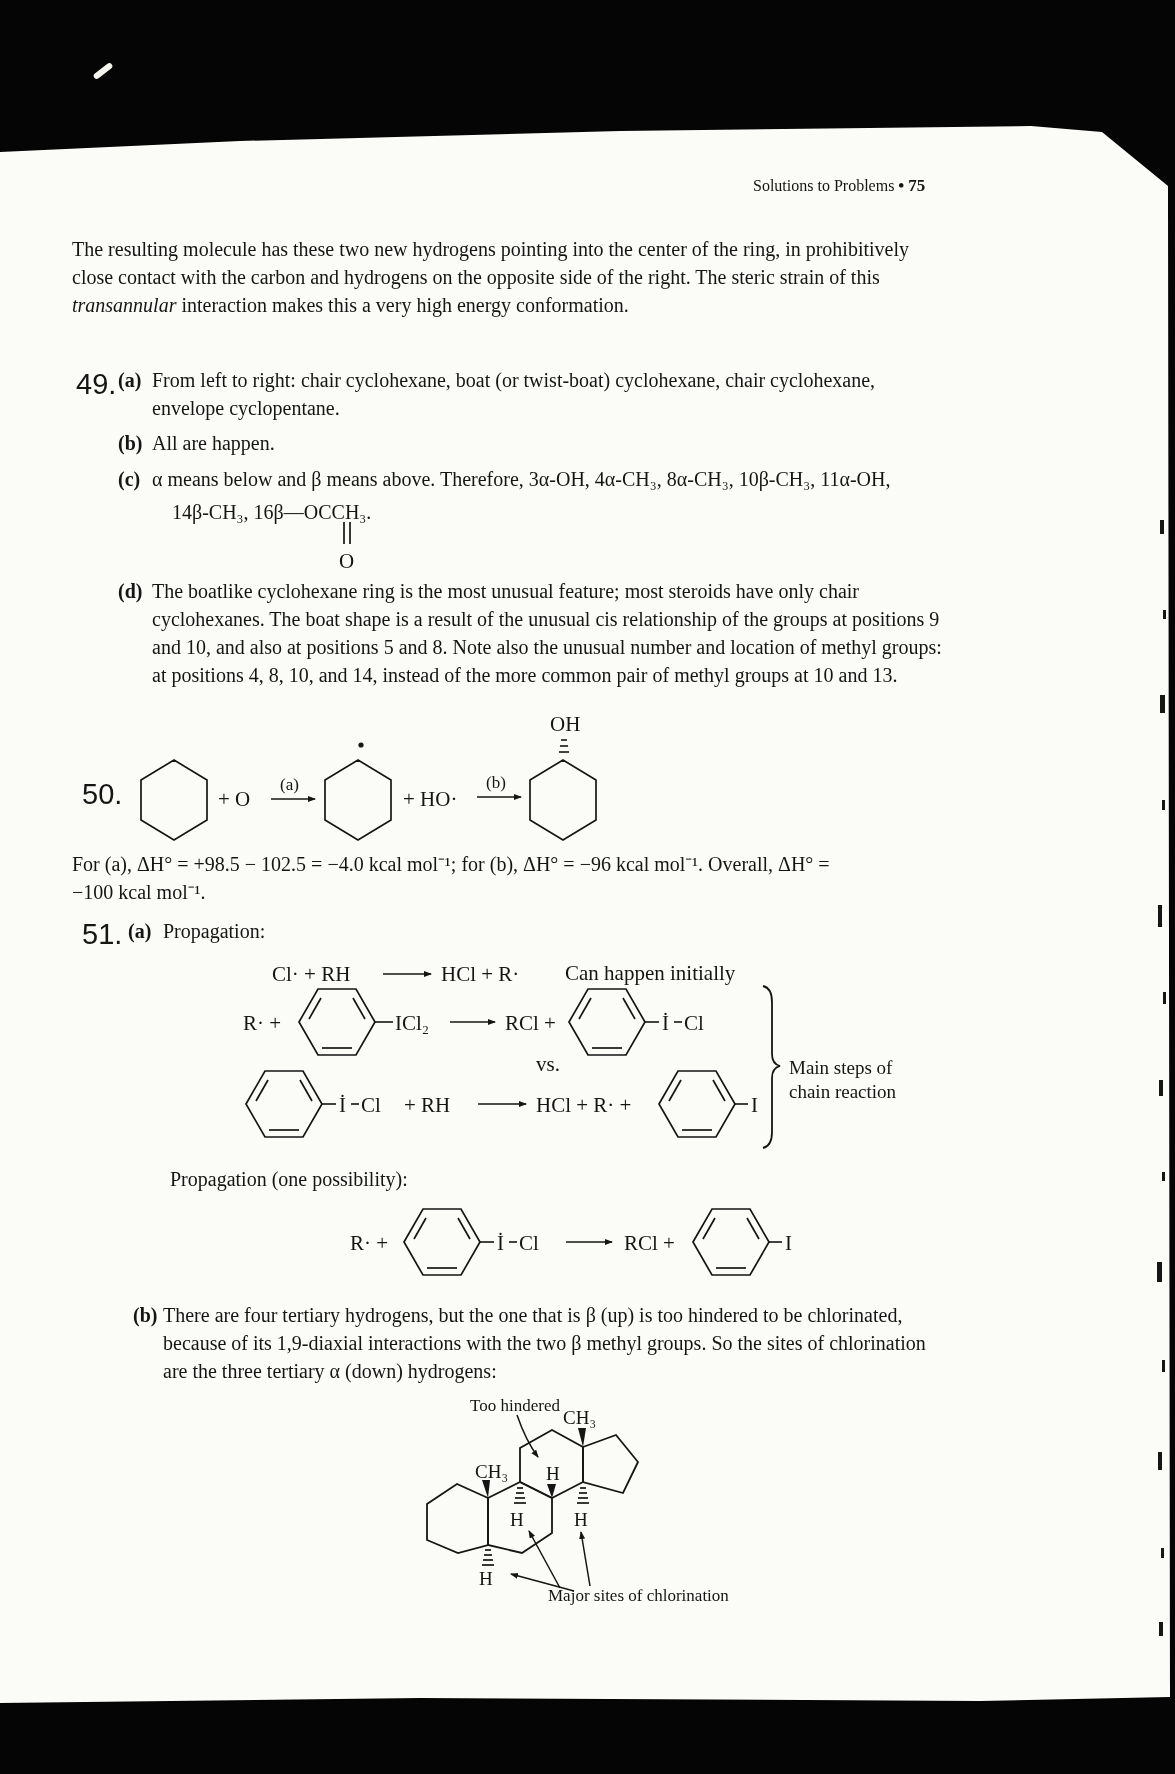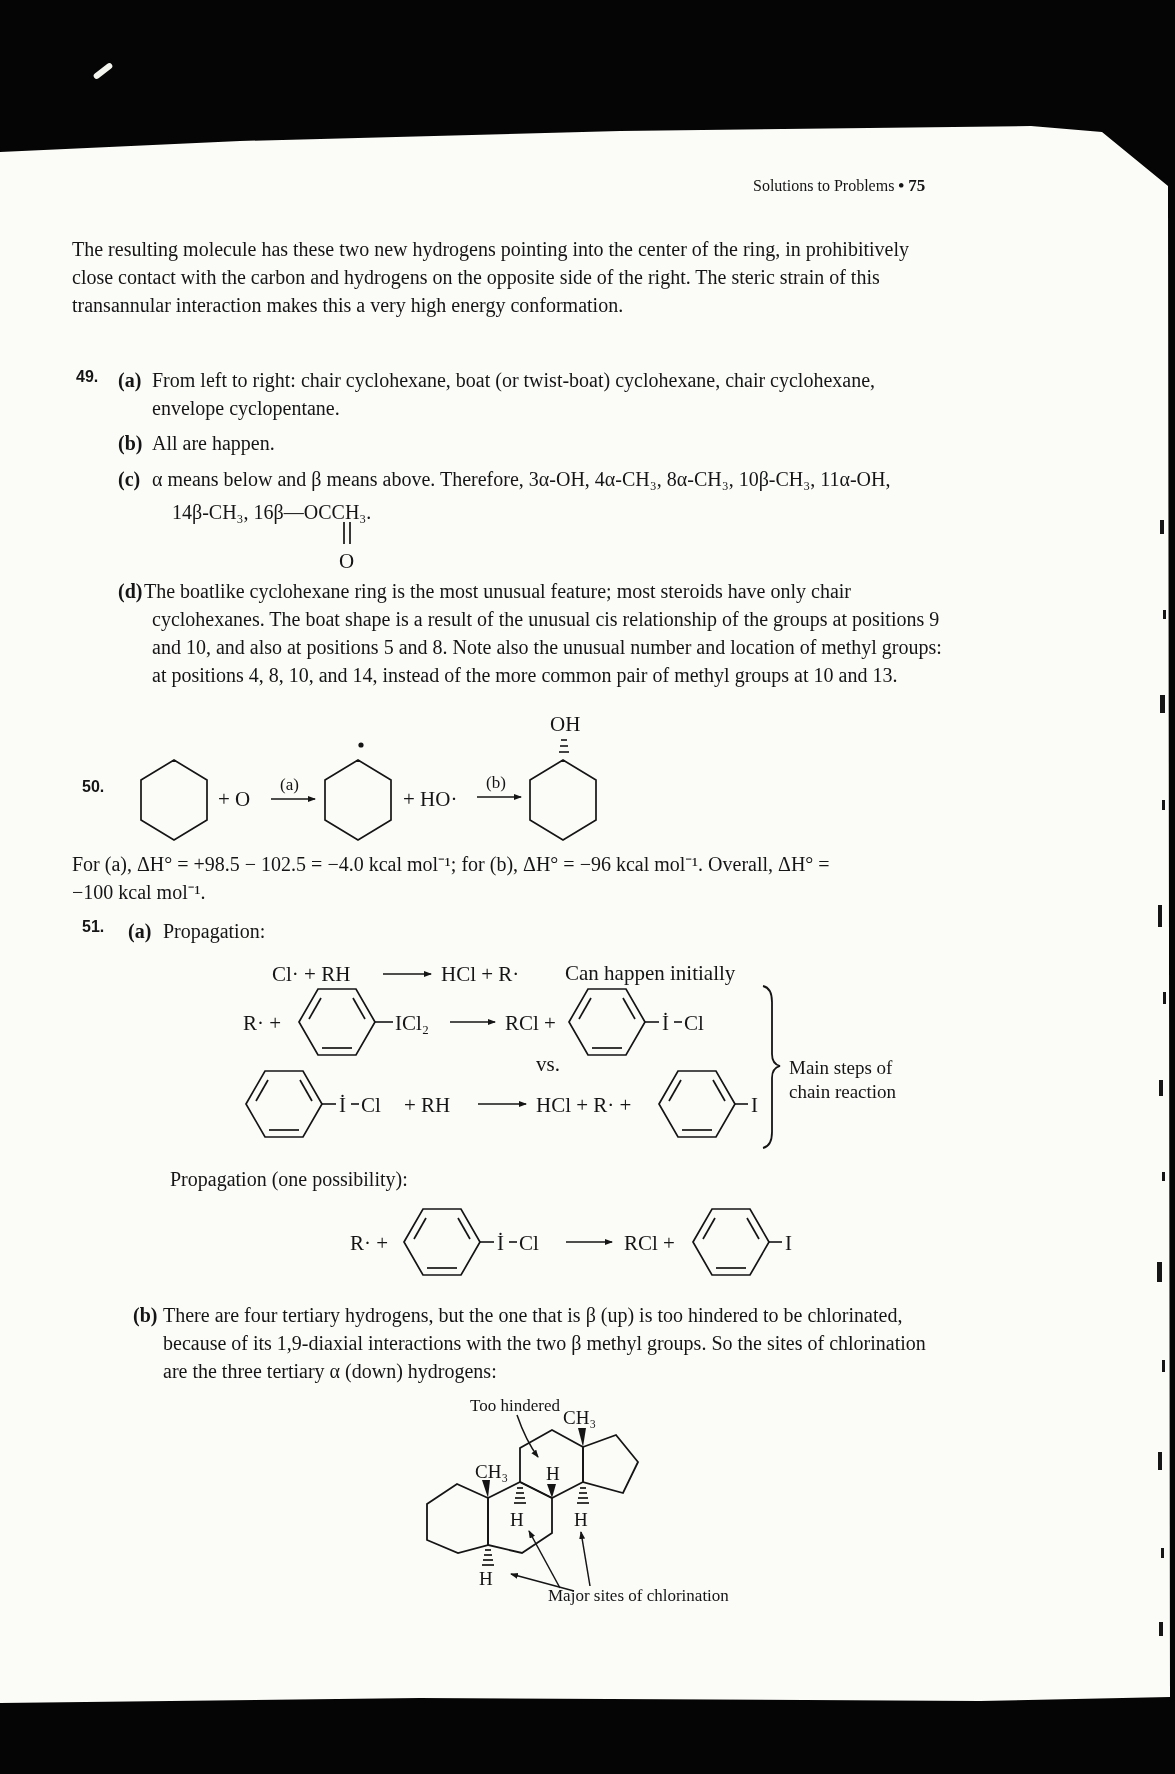--- a/index.html
+++ b/index.html
@@ -4,22 +4,22 @@
 <style>
   html,body{margin:0;padding:0;}
   body{width:1175px;height:1774px;position:relative;background:#050505;overflow:hidden;
        font-family:"Liberation Serif",serif;}
   .page{position:absolute;inset:0;background:#fbfbf8;
         clip-path:polygon(0px 152px,240px 141px,620px 131px,1031px 126px,1102px 132px,
                           1168px 186px,1170px 1697px,980px 1701px,420px 1698px,0px 1703px);}
   .t{position:absolute;white-space:pre;font-family:"Liberation Serif",serif;
      font-size:20px;color:#151515;}
   .b{font-weight:bold;}
-  .it{}
-  .num{font-family:"Liberation Sans",sans-serif;font-weight:700;font-size:16px;}
+  .it{font-style:italic;}
+  .num{font-family:"Liberation Sans",sans-serif;font-weight:400;font-size:29px;}
   .hdr{font-family:Liberation Serif, serif;font-size:16px;}
   .hdr .pg{font-weight:700;font-size:17px;}
   svg.fig{position:absolute;}
   svg text{font-family:"Liberation Serif",serif;fill:#151515;font-size:21px;}
   svg text.sm{font-size:17px;}
   svg text.md{font-size:19px;}
   .penmark{position:absolute;left:92px;top:68px;width:22px;height:6px;background:#f5f5f0;
            border-radius:3px;transform:rotate(-38deg);}
   .spk{position:absolute;background:#161616;}
 </style>
@@ -76,21 +76,21 @@
 <div class="t" style="left:152px;top:468px">α means below and β means above. Therefore, 3α-OH, 4α-CH₃, 8α-CH₃, 10β-CH₃, 11α-OH,</div>
 <div class="t" style="left:172px;top:501px">14β-CH₃, 16β—OCCH₃.</div>
 
 <svg class="fig" style="left:330px;top:518px" width="40" height="56" viewBox="0 0 40 56">
   <line x1="14" y1="4" x2="14" y2="26" stroke="#151515" stroke-width="1.7"></line>
   <line x1="20" y1="4" x2="20" y2="26" stroke="#151515" stroke-width="1.7"></line>
   <text x="9" y="50">O</text>
 </svg>
 
 <div class="t b" style="left:118px;top:580px">(d)</div>
-<div class="t" style="left:144px;top:580px">The boatlike cyclohexane ring is the most unusual feature; most steroids have only chair</div>
+<div class="t" style="left:152px;top:580px">The boatlike cyclohexane ring is the most unusual feature; most steroids have only chair</div>
 <div class="t" style="left:152px;top:608px">cyclohexanes. The boat shape is a result of the unusual cis relationship of the groups at positions 9</div>
 <div class="t" style="left:152px;top:636px">and 10, and also at positions 5 and 8. Note also the unusual number and location of methyl groups:</div>
 <div class="t" style="left:152px;top:664px">at positions 4, 8, 10, and 14, instead of the more common pair of methyl groups at 10 and 13.</div>
 
 <div class="t num" style="left:82px;top:778px">50.</div>
 <svg class="fig" style="left:60px;top:688px" width="660" height="165" viewBox="60 688 660 165">
   <use href="#cyclohexane" transform="translate(174,800)"></use>
   <text x="218" y="806">+  O</text>
   <text x="280" y="790" class="sm">(a)</text>
   <line x1="271" y1="799" x2="315" y2="799" stroke="#151515" stroke-width="1.6" marker-end="url(#ah)"></line>

